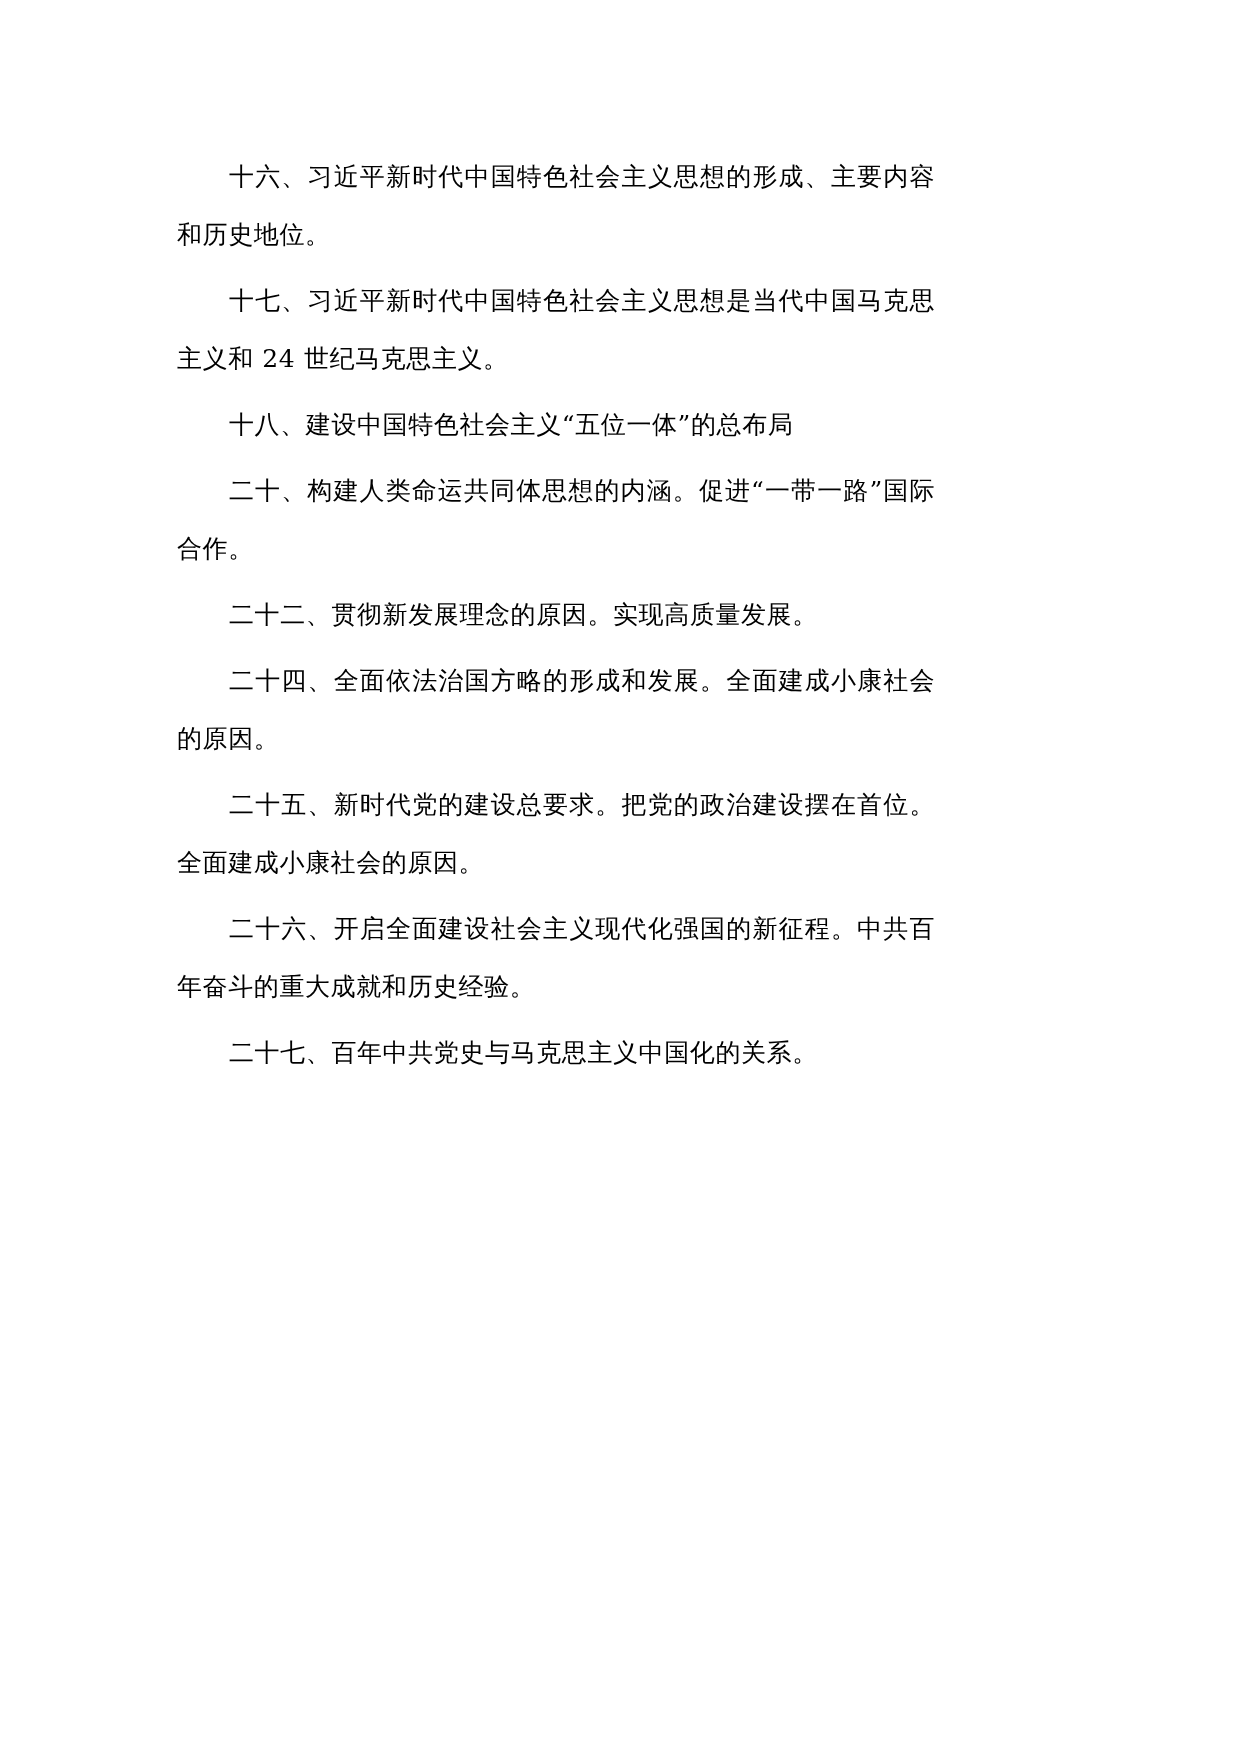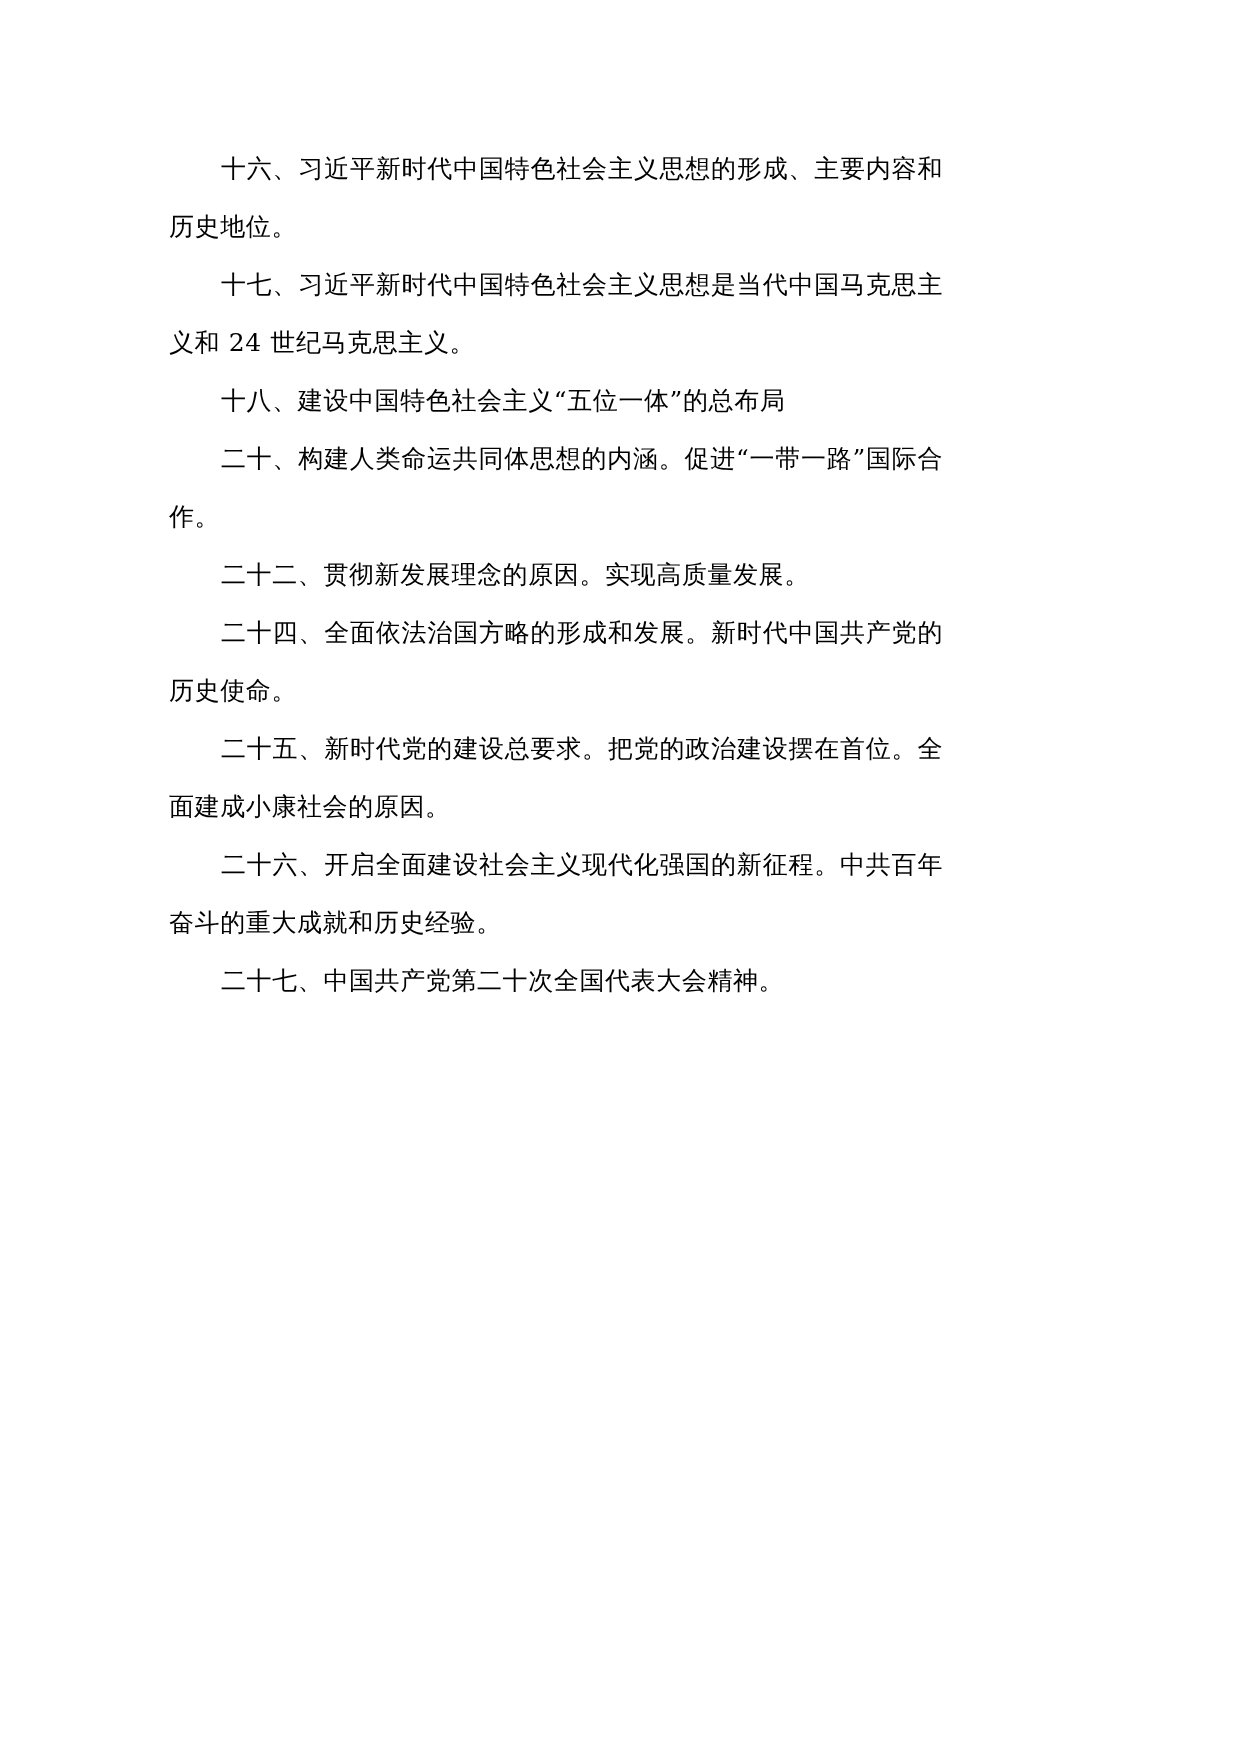--- a/index.html
+++ b/index.html
@@ -15,36 +15,36 @@
       color: #000000;
       font-family: "DejaVu Serif", "Liberation Serif", serif;
     }
     .page {
       position: absolute;
       left: 169px;
       top: 140px;
       width: 774px;
     }
     .para {
-      margin: 0;
+      margin: 8px;
       font-size: 25px;
       line-height: 58px;
       text-indent: 52px;
       letter-spacing: 0.6px;
       text-align: justify;
       text-align-last: left;
       word-break: break-all;
     }
   </style>
 </head>
 <body>
 
 <div class="page">
   <p class="para">十六、习近平新时代中国特色社会主义思想的形成、主要内容和历史地位。</p>
   <p class="para">十七、习近平新时代中国特色社会主义思想是当代中国马克思主义和 24 世纪马克思主义。</p>
   <p class="para">十八、建设中国特色社会主义“五位一体”的总布局</p>
   <p class="para">二十、构建人类命运共同体思想的内涵。促进“一带一路”国际合作。</p>
   <p class="para">二十二、贯彻新发展理念的原因。实现高质量发展。</p>
-  <p class="para">二十四、全面依法治国方略的形成和发展。新时代中国共产党的历史使命。</p>
+  <p class="para">二十四、全面依法治国方略的形成和发展。全面建成小康社会的原因。</p>
   <p class="para">二十五、新时代党的建设总要求。把党的政治建设摆在首位。全面建成小康社会的原因。</p>
   <p class="para">二十六、开启全面建设社会主义现代化强国的新征程。中共百年奋斗的重大成就和历史经验。</p>
-  <p class="para">二十七、中国共产党第二十次全国代表大会精神。</p>
+  <p class="para">二十七、百年中共党史与马克思主义中国化的关系。</p>
 </div>
 
 </body></html>

